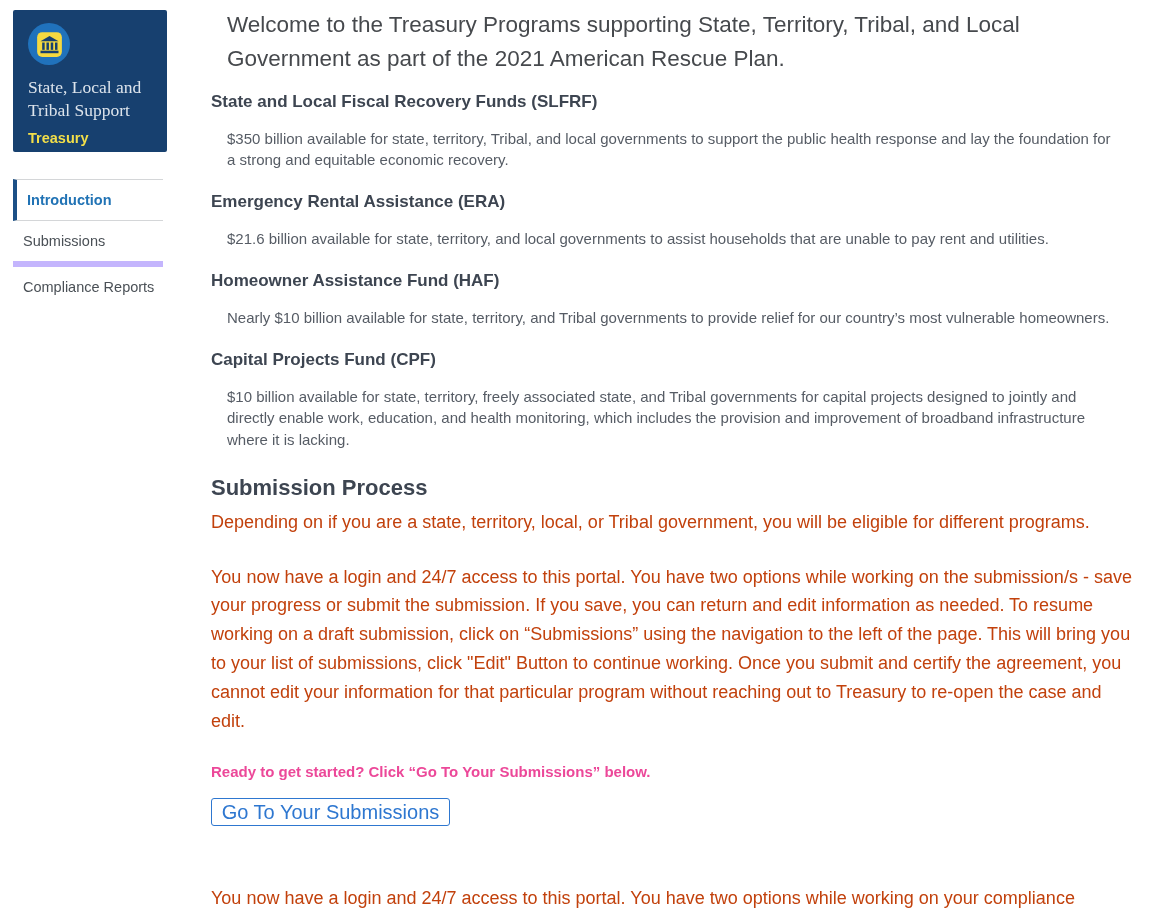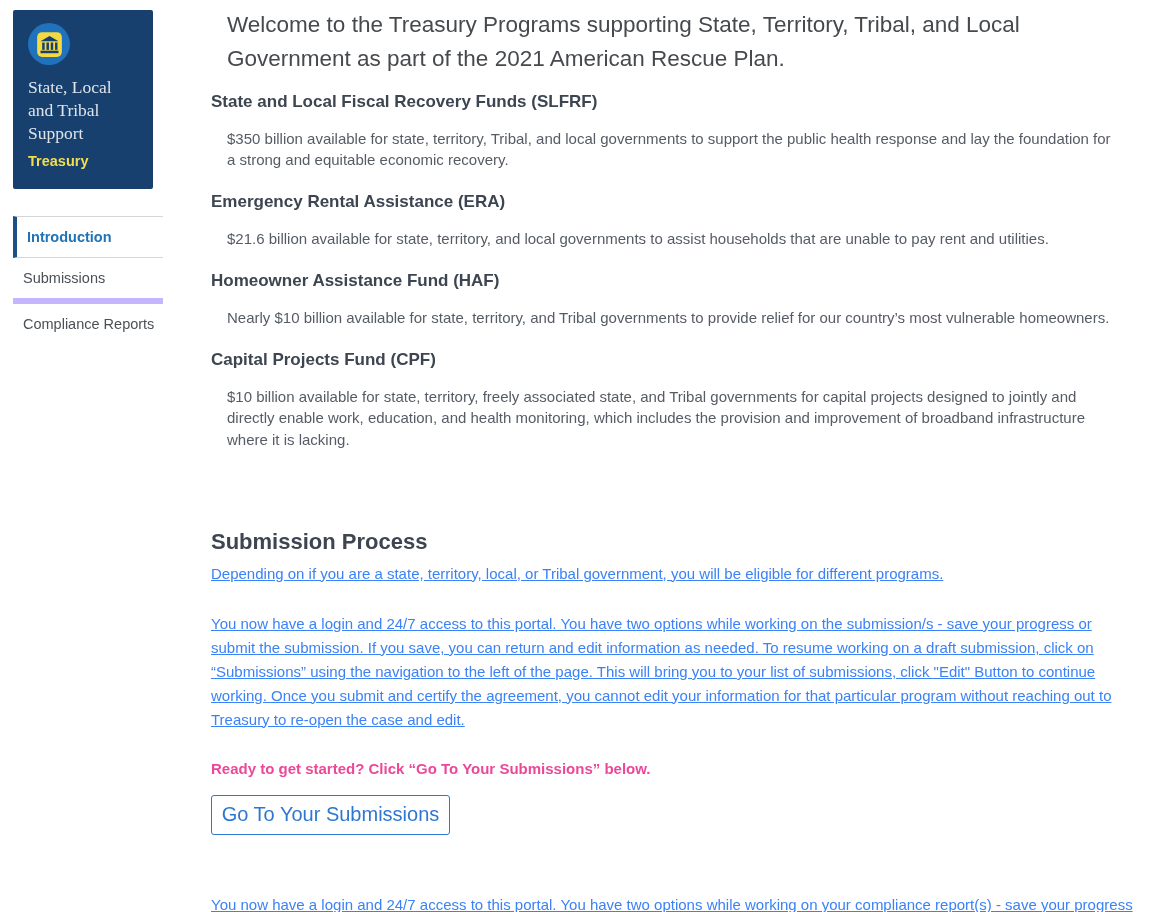--- a/index.html
+++ b/index.html
@@ -8,22 +8,22 @@
     width: 1176px; height: 912px; overflow: hidden;
     background: #ffffff;
     font-family: "Liberation Sans", sans-serif;
     color: #3d4551;
   }
   .page { display: flex; align-items: flex-start; }
 
   
   .sidebar { flex: 0 0 183px; width: 183px; padding: 10px 0 0 13px; }
   .logo-card {
-    width: 140px; background: #17406f; border-radius: 2px;
-    padding: 13px 15px 20px;
+    width: 154px; background: #17406f; border-radius: 2px;
+    padding: 13px 15px 6px;
   }
   .logo-circle {
     width: 42px; height: 42px; border-radius: 50%;
     background: #2072bc; display: flex; align-items: center; justify-content: center;
   }
   .logo-title {
     font-family: "Liberation Serif", serif;
     font-size: 17.5px; line-height: 1.32; color: #dde4ec; margin-top: 11px;
   }
   .logo-welcome { font-size: 14.5px; font-weight: 700; color: #f3df49; margin-top: 8px; }
@@ -43,27 +43,27 @@
   
   .main { padding: 4px 40px 0 28px; width: 993px; }
   .welcome-heading {
     font-weight: 300; font-size: 22.5px; color: #46494d;
     line-height: 1.5; margin: 4px 16px 16px; max-width: 945px;
   }
   .prog { margin: 0 0 21px; }
   .prog-title { font-size: 17px; font-weight: 700; color: #3d4551; margin: 0 0 5px; }
   .prog-desc { margin: 16px; font-size: 15px; color: #565c65; line-height: 1.45; max-width: 945px; }
 
-  .section { margin-top: 78px; }
+  .section { margin-top: 24px; }
   .section-title { font-size: 22px; font-weight: 700; color: #3d4551; margin: 0 0 7px; }
-  .para { font-size: 15px; color: #3b82f6; line-height: 1.6; margin: 0 0 24px; max-width: 945px; text-decoration: underline; }
+  .para { font-size: 18px; color: #c2410c; line-height: 1.6; margin: 0 0 24px; max-width: 945px; }
   .ready { font-size: 15px; font-weight: 700; color: #ec4899; margin: 28px 0 18px; }
   .btn {
     display: flex; align-items: center; justify-content: center;
-    width: 239px; height: 40px;
+    width: 239px; height: 28px;
     background: #ffffff; border: 1px solid #2e77d0; border-radius: 3px;
     color: #2e77d0; font-size: 20px; font-family: inherit; cursor: pointer;
     padding: 0;
   }
   .btn-row { margin-bottom: 0; }
 </style>
 </head>
 <body>
 
 <div class="page">

